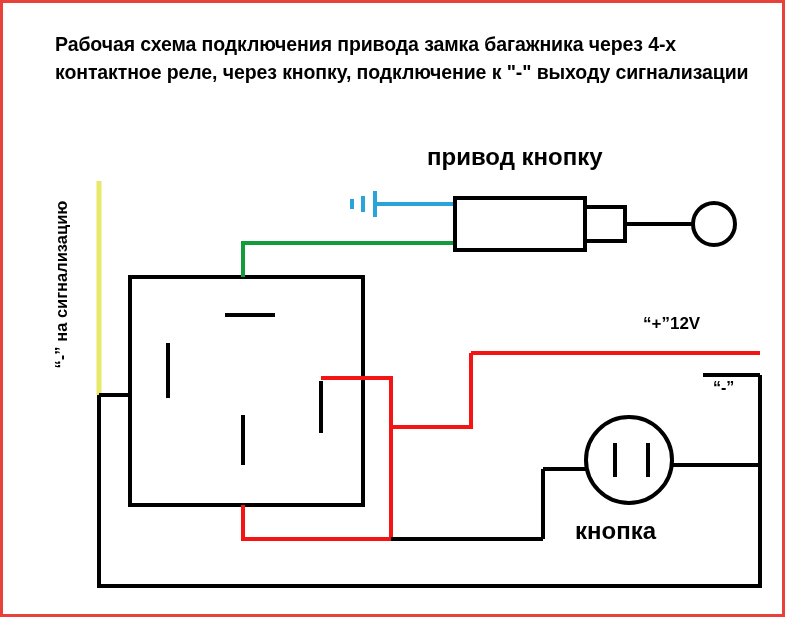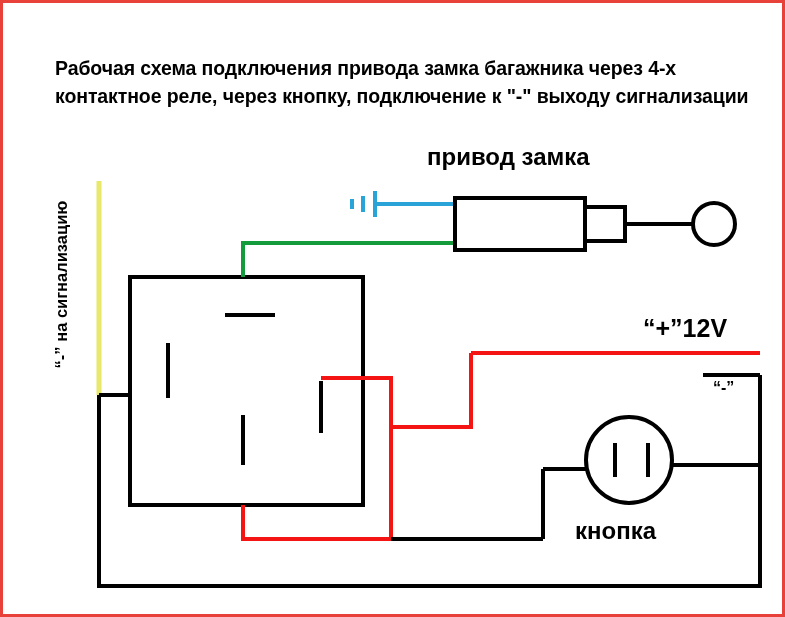--- a/index.html
+++ b/index.html
@@ -13,21 +13,21 @@
     height: 617px;
     background: #ffffff;
     border: 3px solid #e8413a;
     box-sizing: border-box;
     font-family: "Liberation Sans", sans-serif;
     overflow: hidden;
   }
   .title {
     position: absolute;
     left: 52px;
-    top: 52px;
+    top: 28px;
     width: 700px;
     font-size: 19.5px;
     font-weight: bold;
     color: #000000;
     line-height: 1.42;
     letter-spacing: -0.1px;
   }
   .label {
     position: absolute;
     color: #000000;
@@ -35,21 +35,21 @@
     white-space: nowrap;
   }
   .lbl-drive {
     left: 424px;
     top: 140px;
     font-size: 24px;
   }
   .lbl-12v {
     left: 640px;
     top: 311px;
-    font-size: 25px;
+    font-size: 17px;
   }
   .lbl-button {
     left: 572px;
     top: 514px;
     font-size: 24px;
   }
   .lbl-minus-small {
     left: 710px;
     top: 376px;
     font-size: 16px;
@@ -85,21 +85,21 @@
     height: 617px;
   }
 </style>
 </head>
 <body>
 
 <div id="page">
 
   <div class="title">Рабочая схема подключения привода замка багажника через 4-х контактное реле, через кнопку, подключение к "-" выходу сигнализации</div>
 
-  <div class="label lbl-drive">привод замка</div>
+  <div class="label lbl-drive">привод кнопку</div>
   <div class="label lbl-12v">“+”12V</div>
   <div class="label lbl-button">кнопка</div>
   <div class="label lbl-minus-small">“-”</div>
   <div class="lbl-sig">“-” на сигнализацию</div>
 
   <div class="pin pin-86">86</div>
   <div class="pin pin-87">87</div>
   <div class="pin pin-85">85</div>
   <div class="pin pin-30">30</div>
 

